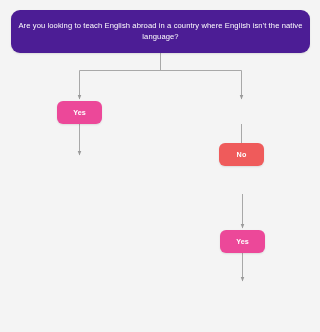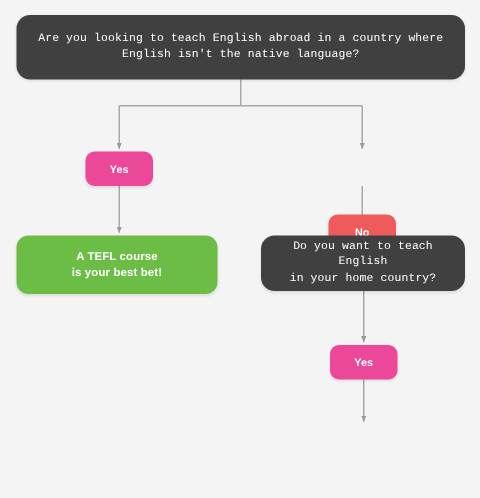--- a/index.html
+++ b/index.html
@@ -35,26 +35,25 @@
     align-items: center;
     justify-content: center;
     text-align: center;
     color: #ffffff;
     border-radius: 7px;
     line-height: 1.35;
     letter-spacing: 0.1px;
     padding: 3px 6px;
   }
   .node-question {
-    background: #404040;
+    background: #4c1d95;
     font-size: 7.6px;
     font-weight: 400;
     border-radius: 9px;
     box-shadow: 0 1px 2px rgba(0,0,0,0.10);
-    font-family: Liberation Mono, monospace;
   }
   .node-answer {
     background: #6cbd45;
     font-size: 7.6px;
     font-weight: bold;
     border-radius: 8px;
     box-shadow: 0 1px 2px rgba(0,0,0,0.10);
   }
   .node-pill-yes {
     background: #ec4899;
@@ -118,28 +117,20 @@
   </div>
 
   <div class="node node-pill-yes" id="node-yes-1">
     <span class="node-text">Yes</span>
   </div>
 
   <div class="node node-pill-no" id="node-no-1">
     <span class="node-text">No</span>
   </div>
 
-  <div class="node node-answer" id="node-tefl">
-    <span class="node-text">A TEFL course
-is your best bet!</span>
-  </div>
 
-  <div class="node node-question" id="node-question2">
-    <span class="node-text">Do you want to teach English
-in your home country?</span>
-  </div>
 
   <div class="node node-pill-yes" id="node-yes-2">
     <span class="node-text">Yes</span>
   </div>
 
 
 </div>
 
 </body></html>

